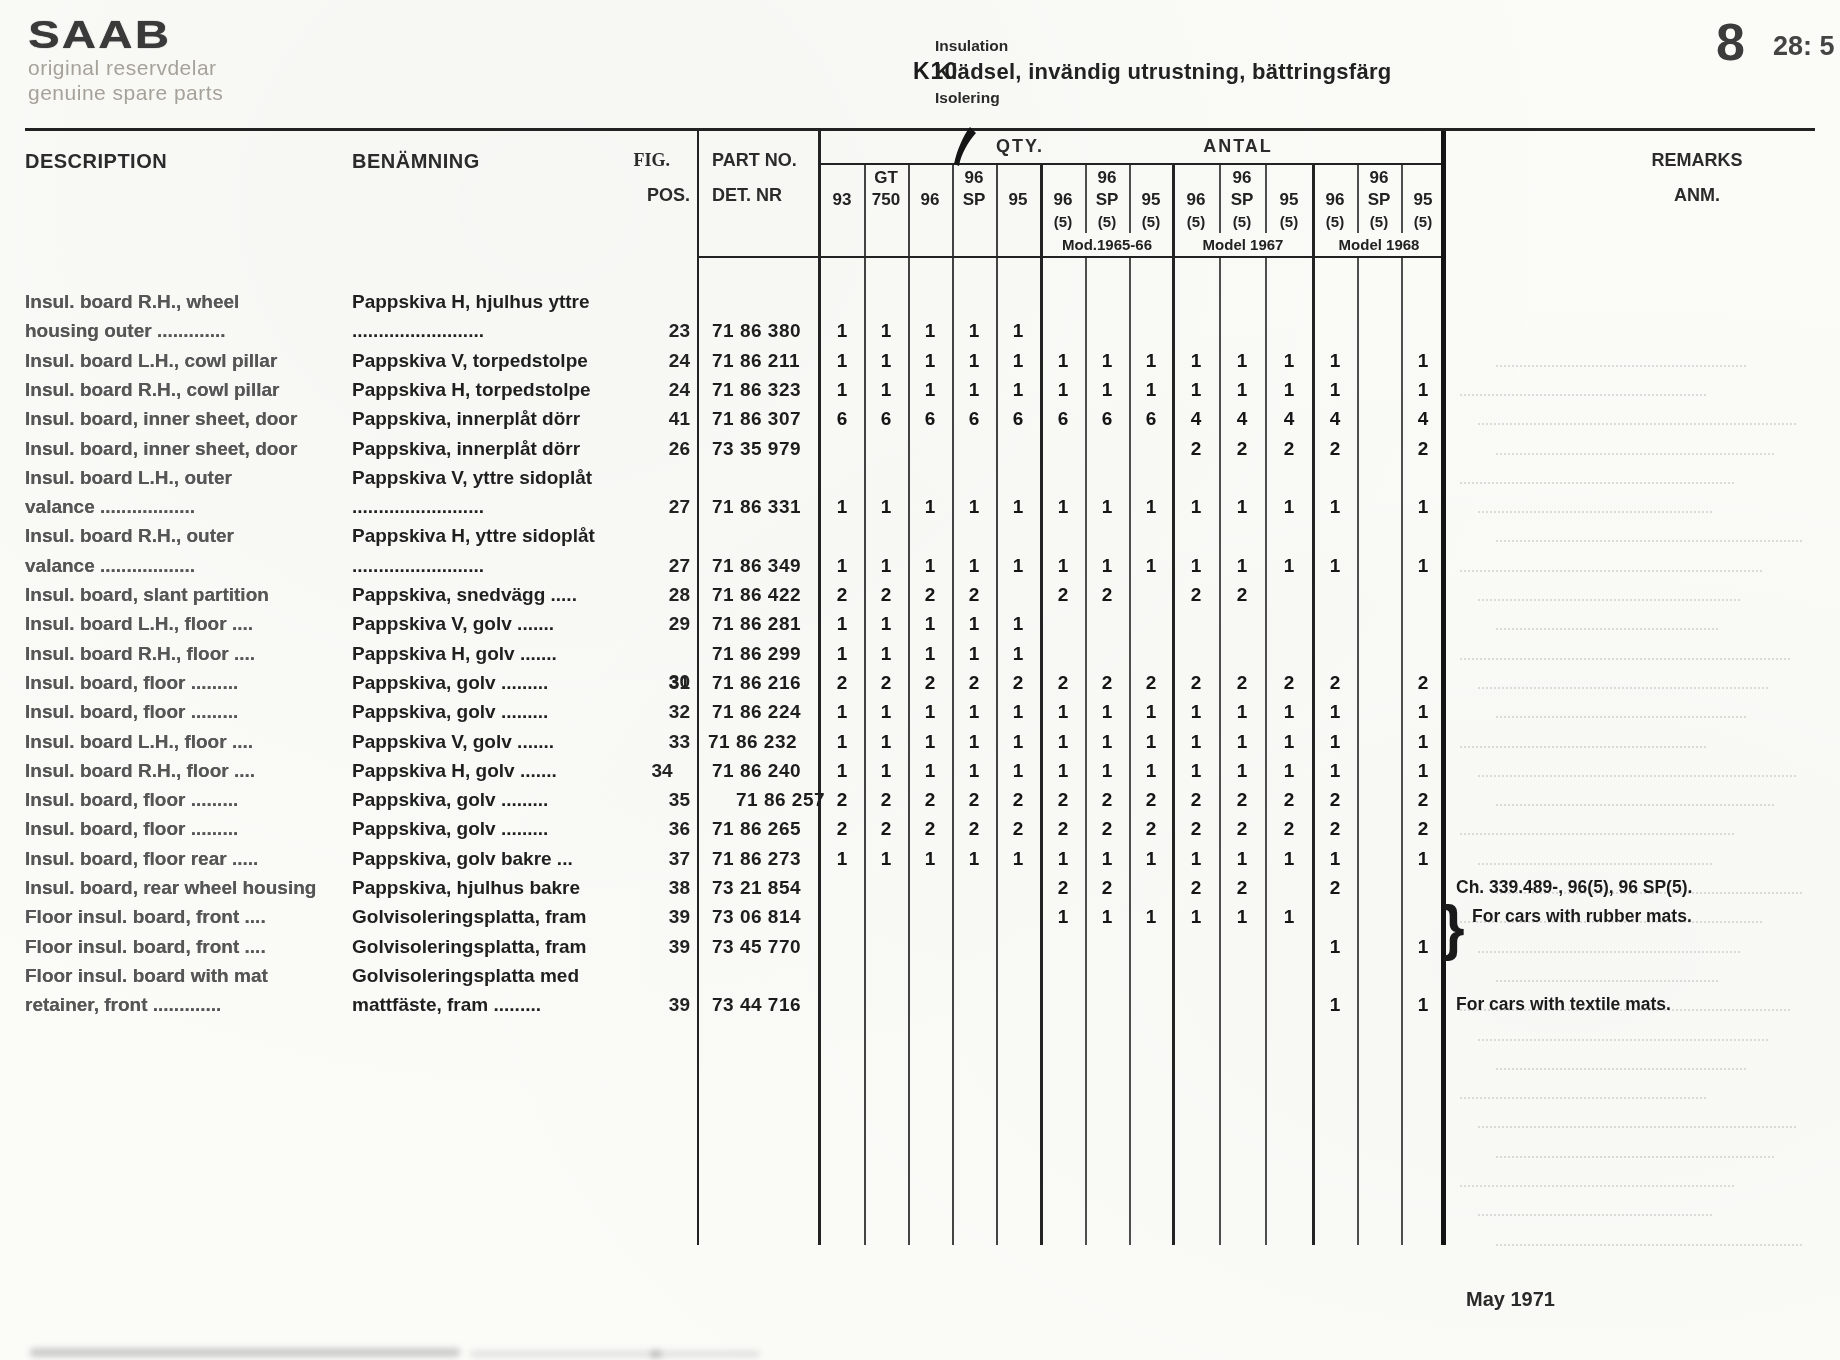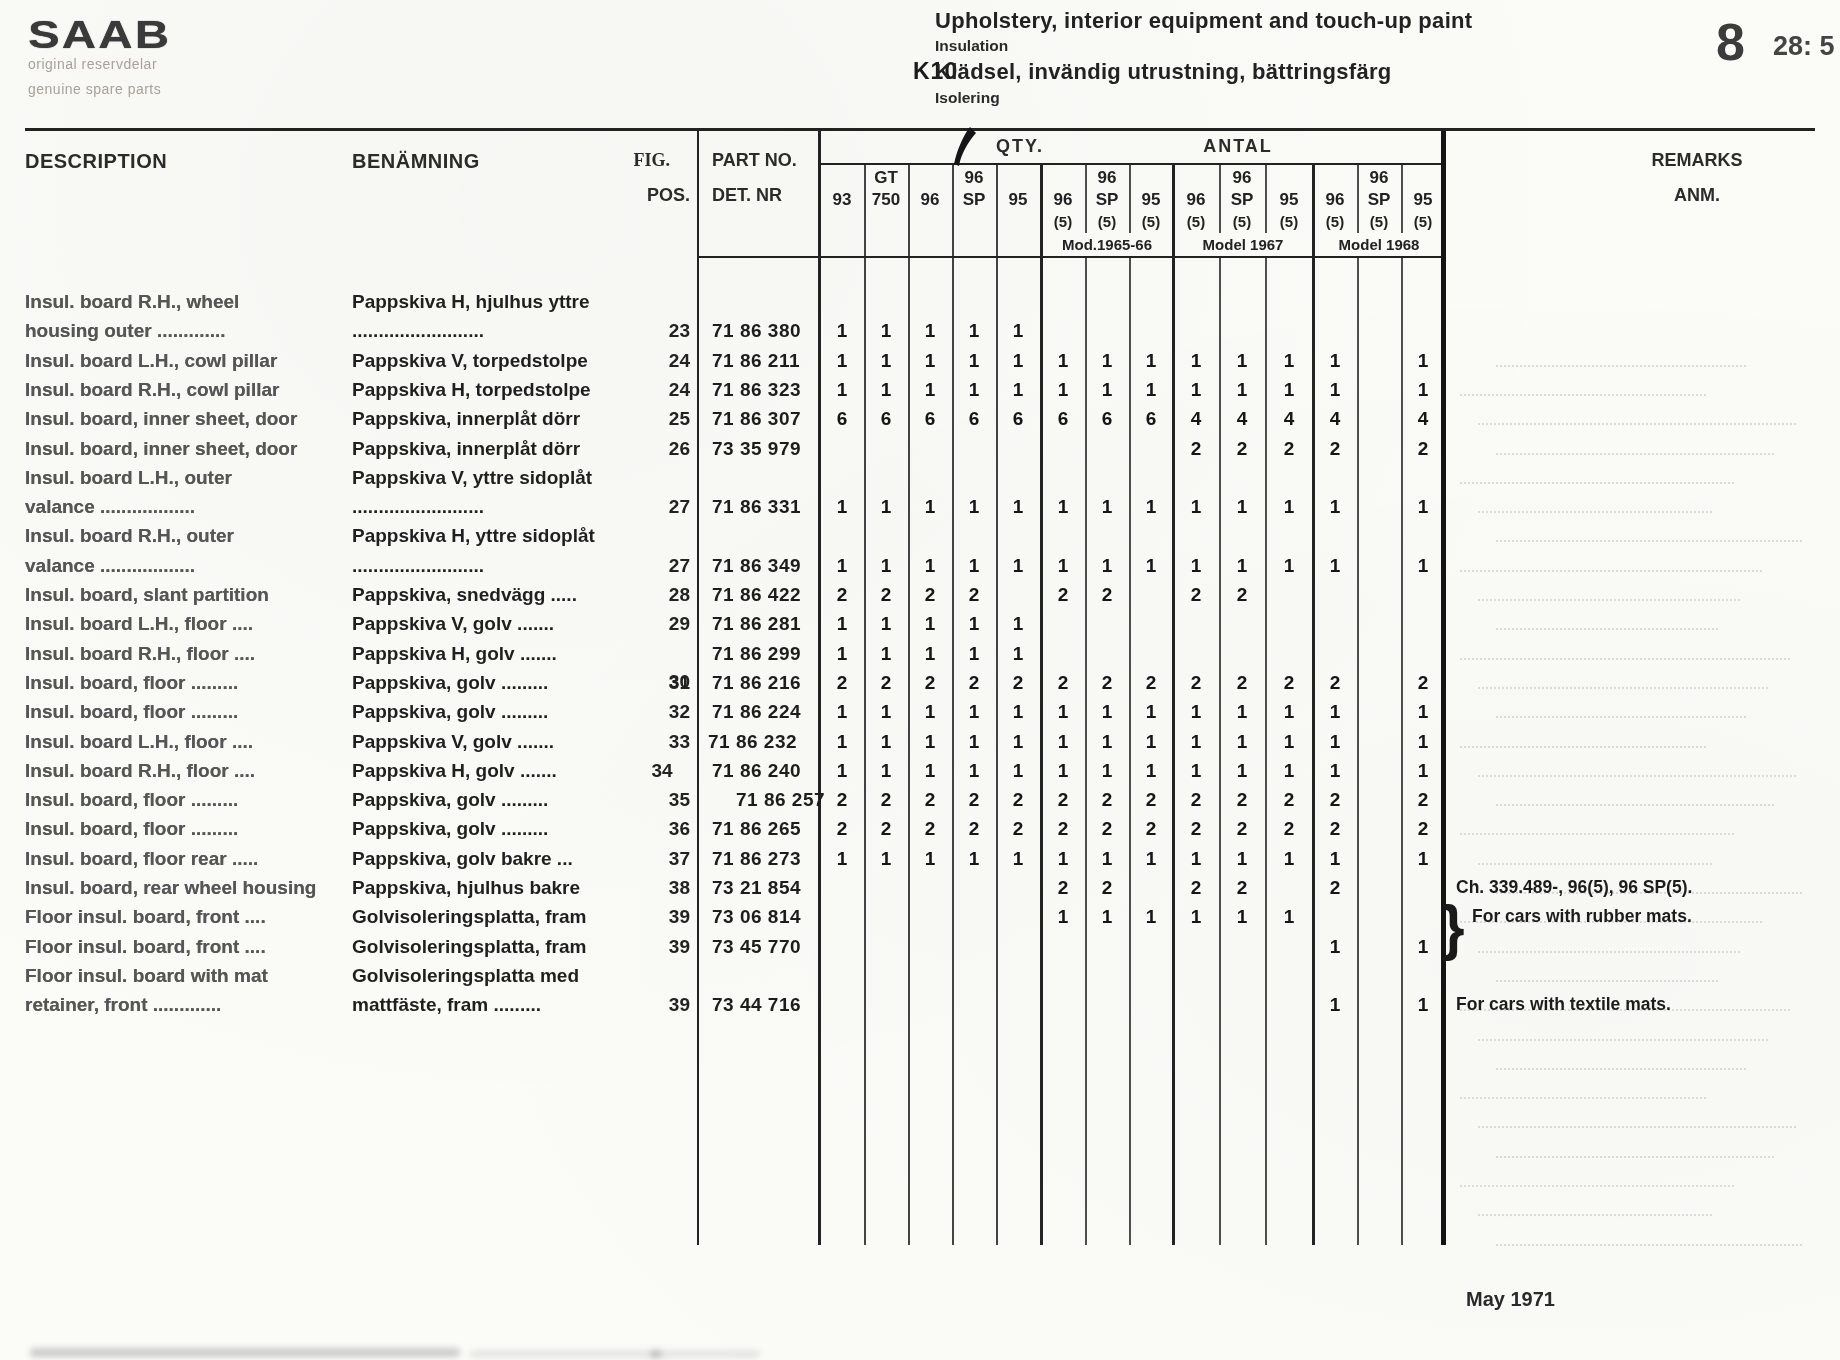--- a/index.html
+++ b/index.html
@@ -11,21 +11,21 @@
       #fbfbf8;
     font-family:"Liberation Sans", sans-serif;
     color:#1b1b1b;
   }
   .abs{position:absolute;}
   .ctr{text-align:center;}
   .rt{text-align:right;}
   
   .logo{font-size:44px; font-weight:bold; letter-spacing:2px; color:#3a3a3a;
         transform:scaleY(.9) scaleX(1.08); transform-origin:left top; text-shadow:0 0 1px #3a3a3a;}
-  .tagline{font-size:14px; color:#a6a29a; letter-spacing:.5px;}
+  .tagline{font-size:21px; color:#a6a29a; letter-spacing:.5px;}
   .kcode{font-size:23px; font-weight:bold; letter-spacing:1px;}
   .title-lg{font-size:22px; font-weight:bold; color:#222; letter-spacing:.3px;}
   .title-sm{font-size:15.5px; font-weight:bold; color:#2a2a2a;}
   .pagenum{font-size:52px; font-weight:bold; color:#3c3c3c;}
   .pageref{font-size:27px; font-weight:bold; color:#444;}
   
   .hl{background:#222;}
   .vl{background:#232323;}
   .colhead{font-size:20px; font-weight:bold; letter-spacing:.5px; color:#2b2b2b;}
   .subhead{font-size:18px; font-weight:bold; color:#2b2b2b;}
@@ -49,21 +49,20 @@
 </style>
 </head>
 <body>
 
 <div class="page">
 
   <div class="abs logo" style="left:28px; top:12px;">SAAB</div>
   <div class="abs tagline" style="left:28px; top:56px;">original reservdelar</div>
   <div class="abs tagline" style="left:28px; top:81px;">genuine spare parts</div>
   <div class="abs kcode" style="left:913px; top:58px;">K10</div>
-  <div class="abs title-lg" style="left:935px; top:8px;">Upholstery, interior equipment and touch-up paint</div>
   <div class="abs title-sm" style="left:935px; top:37px;">Insulation</div>
   <div class="abs title-lg" style="left:935px; top:59px;">Klädsel, invändig utrustning, bättringsfärg</div>
   <div class="abs title-sm" style="left:935px; top:89px;">Isolering</div>
   <div class="abs pagenum" style="left:1716px; top:12px;">8</div>
   <div class="abs pageref" style="left:1773px; top:31px;">28: 5</div>
 
   <div class="abs hl" style="left:25px; top:128px; width:1790px; height:3px;"></div>
   <div class="abs hl" style="left:820px; top:163px; width:625px; height:2px;"></div>
   <div class="abs hl" style="left:697px; top:256px; width:748px; height:2px;"></div>
 
@@ -190,21 +189,21 @@
         <div class="cell qd" style="left: 1133px; width: 36px;">1</div>
         <div class="cell qd" style="left: 1178px; width: 36px;">1</div>
         <div class="cell qd" style="left: 1224px; width: 36px;">1</div>
         <div class="cell qd" style="left: 1271px; width: 36px;">1</div>
         <div class="cell qd" style="left: 1317px; width: 36px;">1</div>
         <div class="cell qd" style="left: 1405px; width: 36px;">1</div>
       </div>
       <div class="row" style="top: 408.2px;">
         <div class="cell desc" style="left: 25px;">Insul. board, inner sheet, door</div>
         <div class="cell ben" style="left: 352px;">Pappskiva, innerplåt dörr</div>
-        <div class="cell fig rt" style="left: 634px; width: 56px;">25</div>
+        <div class="cell fig rt" style="left: 634px; width: 56px;">41</div>
         <div class="cell part" style="left: 712px;">71 86 307</div>
         <div class="cell qd" style="left: 824px; width: 36px;">6</div>
         <div class="cell qd" style="left: 868px; width: 36px;">6</div>
         <div class="cell qd" style="left: 912px; width: 36px;">6</div>
         <div class="cell qd" style="left: 956px; width: 36px;">6</div>
         <div class="cell qd" style="left: 1000px; width: 36px;">6</div>
         <div class="cell qd" style="left: 1045px; width: 36px;">6</div>
         <div class="cell qd" style="left: 1089px; width: 36px;">6</div>
         <div class="cell qd" style="left: 1133px; width: 36px;">6</div>
         <div class="cell qd" style="left: 1178px; width: 36px;">4</div>

